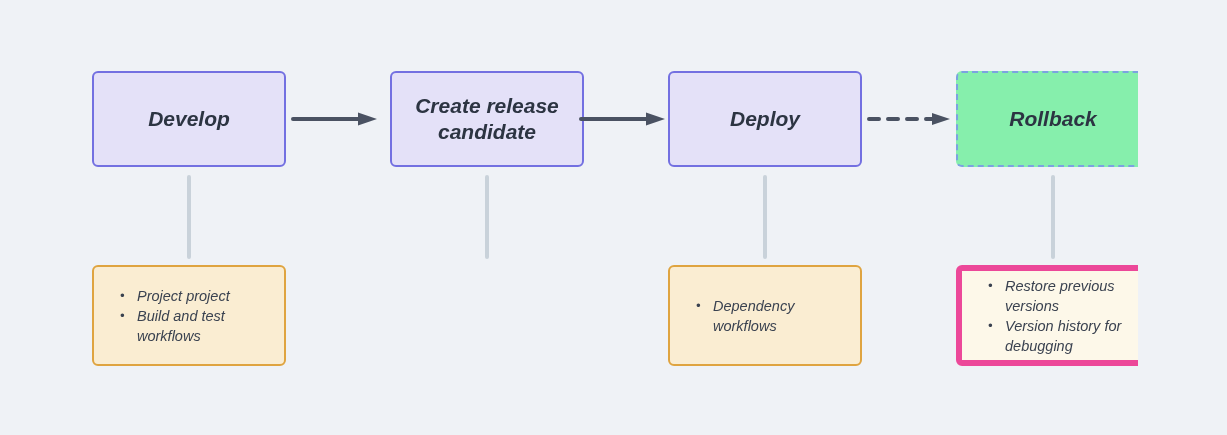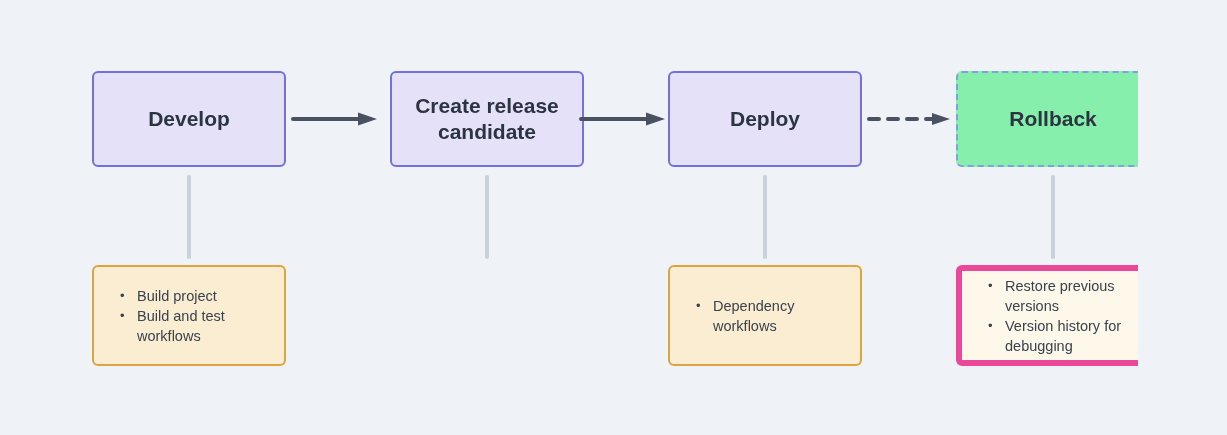--- a/index.html
+++ b/index.html
@@ -6,20 +6,21 @@
   body {
     font-family: "Liberation Sans", "DejaVu Sans", sans-serif;
     background: #EFF2F6;
   }
   .canvas {
     position: relative;
     width: 1138px;
     height: 435px;
     background: #EFF2F6;
     overflow: hidden;
+    font-style: italic;
   }
   .col { position: absolute; width: 194px; top: 0; height: 435px; }
   .col-0 { left: 92px; }
   .col-1 { left: 390px; }
   .col-2 { left: 668px; }
   .col-3 { left: 956px; }
 
   .stage-box {
     position: absolute;
     top: 71px; left: 0;
@@ -105,21 +106,21 @@
 
 <div class="canvas">
 
   <div class="col col-0">
     <div class="stage-box stage-solid">
       <div class="stage-label">Develop</div>
     </div>
     <div class="v-connector"></div>
     <div class="detail-box detail-warm">
       <ul class="detail-list">
-        <li class="detail-item">Build project</li>
+        <li class="detail-item">Project project</li>
         <li class="detail-item">Build and test
 workflows</li>
       </ul>
     </div>
   </div>
 
   <div class="col col-1">
     <div class="stage-box stage-solid">
       <div class="stage-label">Create release candidate</div>
     </div>

